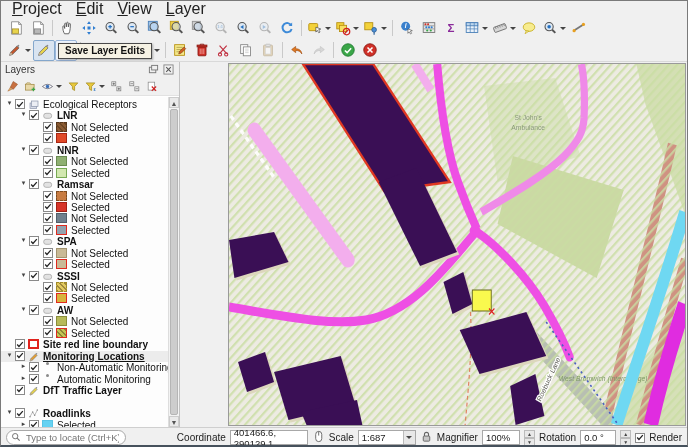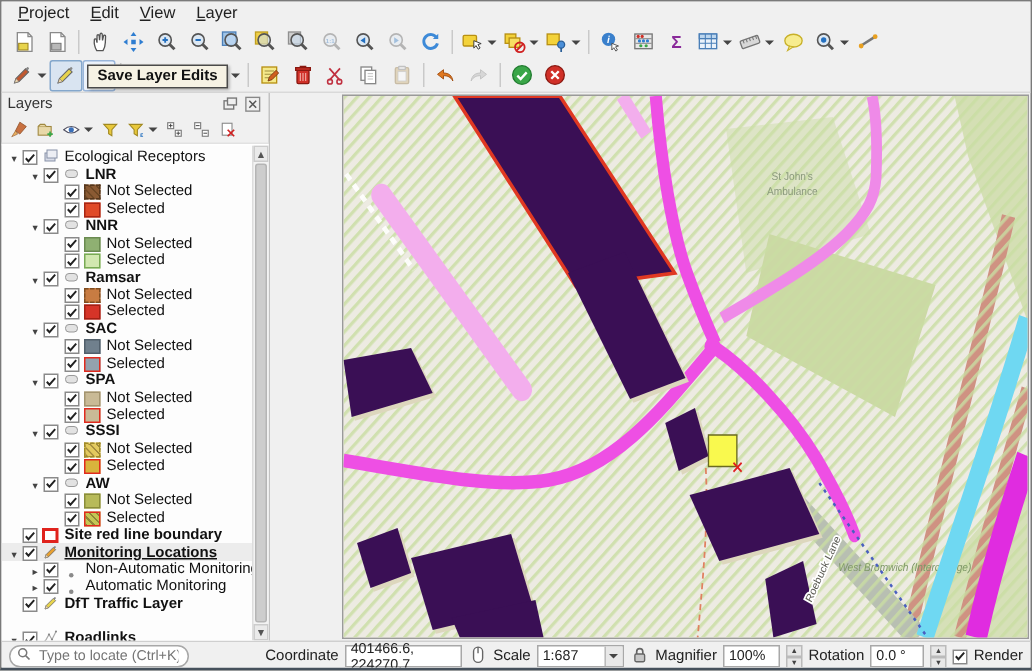--- a/index.html
+++ b/index.html
@@ -1,21 +1,21 @@
 <!DOCTYPE html>
 <html><head>
 <meta charset="utf-8">
 <style>
   html,body{margin:0;padding:0;background:#888;}
   *{box-sizing:border-box;font-family:"Liberation Sans",sans-serif;}
   #win{position:relative;width:688px;height:447px;background:#f0f0f0;border:1px solid #7a7a7a;
        border-bottom:2px solid #46515c;overflow:hidden;}
   
   #menubar{height:16px;display:flex;align-items:center;padding-left:4px;background:#f0f0f0;}
-  .menu-item{font-size:11px;color:#222;padding:1px 7px;cursor:default;}
+  .menu-item{font-size:16px;color:#222;padding:1px 7px;cursor:default;}
   .menu-item u{text-decoration:underline;}
   
   .toolbar{display:flex;align-items:center;height:22px;padding-left:4px;background:#f0f0f0;}
   #toolbar2{border-bottom:1px solid #d9d9d9;height:23px;}
   .tb-btn{height:21px;min-width:22px;display:flex;align-items:center;justify-content:center;
           border:1px solid transparent;border-radius:2px;background:transparent;padding:0 1px;}
   .tb-btn.pressed{background:#d9e4f1;border-color:#84a7cc;}
   .tb-btn.hovered{background:#edf3fb;border-color:#9ab6da;}
   .tb-btn.disabled{opacity:.38;}
   .dd{width:0;height:0;border-left:3px solid transparent;border-right:3px solid transparent;
@@ -24,21 +24,21 @@
   
   #main{display:flex;height:365px;gap:48px;}
   #layers-panel{width:179px;background:#f0f0f0;border-right:1px solid #c2c2c2;display:flex;flex-direction:column;}
   #panel-header{height:15px;display:flex;align-items:center;padding:0 4px;}
   #panel-title{font-size:10px;color:#333;flex:1;}
   .ph-ico{width:13px;height:12px;display:flex;align-items:center;justify-content:center;margin-left:2px;}
   #panel-toolbar{height:19px;display:flex;align-items:center;padding-left:2px;border-bottom:1px solid #e2e2e2;}
   #panel-toolbar .tb-btn{height:17px;min-width:18px;}
   #tree-wrap{flex:1;position:relative;background:#fdfdfd;overflow:hidden;border-top:1px solid #fff;}
   #tree{position:absolute;left:0;top:2px;right:11px;bottom:0;overflow:hidden;}
-  .trow{height:11.45px;display:flex;align-items:flex-end;white-space:nowrap;}
+  .trow{height:11.45px;display:flex;align-items:flex-start;white-space:nowrap;}
   .trow.sel{background:#ececec;}
   .exp{width:11px;font-size:7px;color:#444;text-align:center;flex:none;line-height:1;}
   .cb{width:10px;height:10px;border:1px solid #8a8a8a;background:#fff;flex:none;margin-right:3px;
       display:flex;align-items:center;justify-content:center;}
   .tsym{flex:none;margin-right:3px;display:flex;align-items:center;}
   .swatch{width:11px;height:10px;flex:none;margin-right:4px;}
   .dotm{width:3px;height:3px;border-radius:50%;background:#8a8a8a;flex:none;margin:0 8px 0 4px;}
   .lbl{font-size:10px;color:#111;}
   .lbl.b{font-weight:bold;}
   .lbl.u{text-decoration:underline;}
@@ -562,34 +562,20 @@
             </div>
             <div class="trow" style="padding-left: 31px;">
               <span class="exp"></span>
               <span class="cb">
                 <svg viewBox="0 0 10 10" width="9" height="9">
                   <path d="M1.5 5l2.2 2.5L8.5 2" stroke="#222" stroke-width="1.6" fill="none"></path>
                 </svg>
               </span>
               <span class="swatch" style="background: rgb(214, 52, 40); border: 1.4px solid rgb(162, 32, 20);"></span>
               <span class="lbl">Selected</span>
-            </div>
-            <div class="trow" style="padding-left: 17px;">
-              <span class="exp">▾</span>
-              <span class="cb">
-                <svg viewBox="0 0 10 10" width="9" height="9">
-                  <path d="M1.5 5l2.2 2.5L8.5 2" stroke="#222" stroke-width="1.6" fill="none"></path>
-                </svg>
-              </span>
-              <span class="tsym">
-                <svg viewBox="0 0 18 18" width="12" height="12">
-                  <rect x="2.5" y="5" width="12" height="7.5" rx="3.5" fill="#e2e2e2" stroke="#999"></rect>
-                </svg>
-              </span>
-              <span class="lbl b">SAC</span>
             </div>
             <div class="trow" style="padding-left: 31px;">
               <span class="exp"></span>
               <span class="cb">
                 <svg viewBox="0 0 10 10" width="9" height="9">
                   <path d="M1.5 5l2.2 2.5L8.5 2" stroke="#222" stroke-width="1.6" fill="none"></path>
                 </svg>
               </span>
               <span class="swatch" style="background: rgb(112, 128, 141); border: 1.4px solid rgb(81, 95, 107);"></span>
               <span class="lbl">Not Selected</span>
@@ -881,21 +867,21 @@
         <svg viewBox="0 0 12 12" width="10" height="10">
             <circle cx="5" cy="5" r="3.2" fill="none" stroke="#777" stroke-width="1.2"></circle>
             <line x1="7.4" y1="7.4" x2="10.4" y2="10.4" stroke="#777" stroke-width="1.4"></line>
           </svg>
       </span>
       <input placeholder="Type to locate (Ctrl+K)" style="">
     </div>
     <div id="sb-spacer"></div>
     <span class="sb-label">Coordinate</span>
     <div class="sb-box" style="width:78px">
-        <span>401466.6, 224270.7</span>
+        <span>401466.6, 290129.1</span>
       </div>
     <span>
       <svg viewBox="0 0 14 14" width="13" height="13">
           <rect x="4" y="1.5" width="6.5" height="11" rx="3.2" fill="#fff" stroke="#666"></rect>
           <line x1="7.2" y1="1.5" x2="7.2" y2="6" stroke="#666"></line>
         </svg>
     </span>
     <span class="sb-label">Scale</span>
     <div class="sb-box sb-combo" style="width:58px">
       <span>1:687</span>

